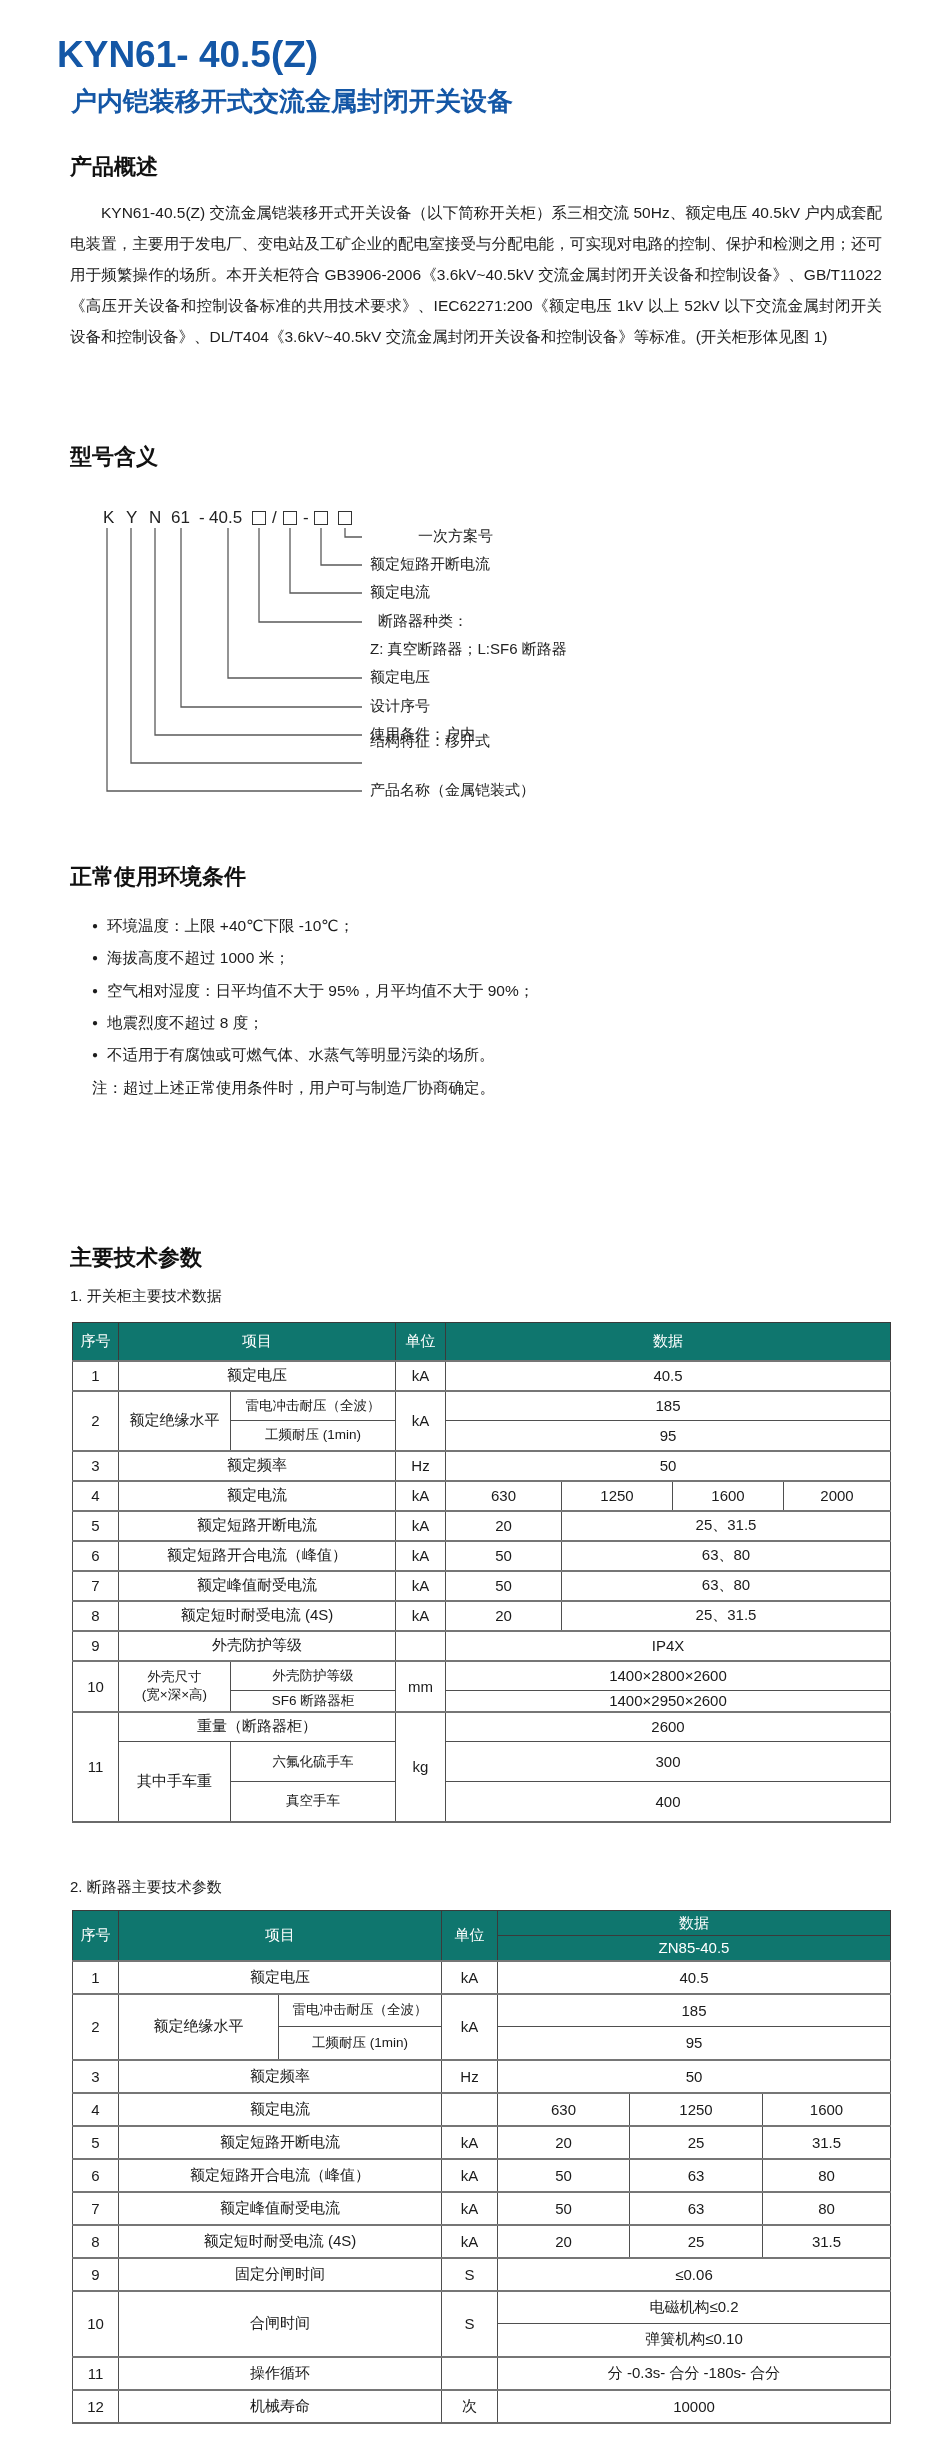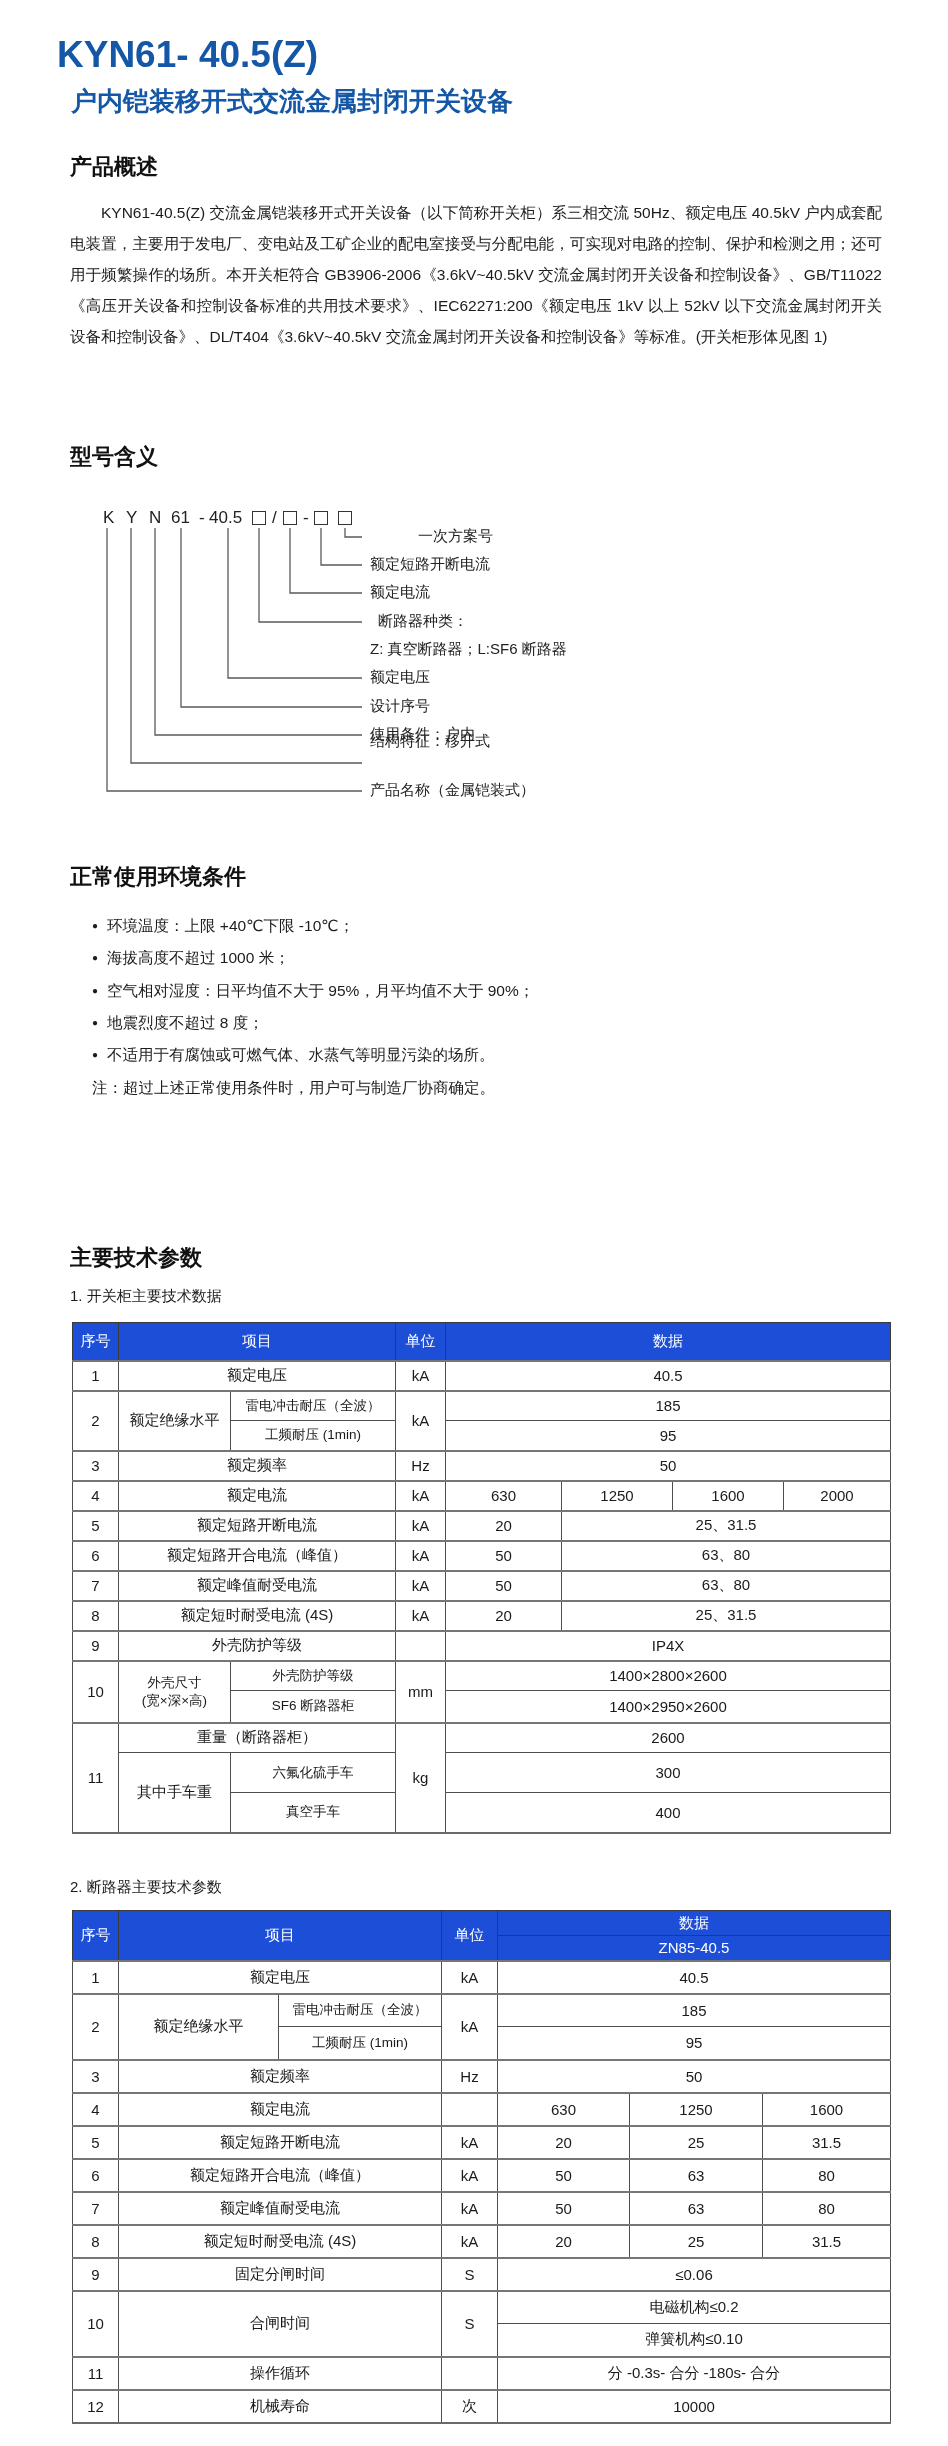--- a/index.html
+++ b/index.html
@@ -27,21 +27,21 @@
     border-collapse:collapse; table-layout:fixed; width:818px;
     font-size:15px; color:#1a1a1a; background:#fff;
   }
   table.spec td {
     border:1px solid #4f4f4f; text-align:center; vertical-align:middle;
     padding:0 2px; overflow:hidden;
   }
   table.spec { border:1.5px solid #4f4f4f; border-bottom:2.5px solid #6a6a6a; }
   table.spec tr.gs > td { border-top:2.5px solid #767676; }
   table.spec td.th {
-    background:#1d4ed8; color:#ffffff; border-color:#3a3a3a;margin-left:17px;
+    background:#0f766e; color:#ffffff; border-color:#3a3a3a;margin-left:17px;
   }
   table.spec td.th2 { border-top:1.5px solid #ffffff; }
   .small2 { font-size:13.5px; }
 </style>
 </head>
 <body>
 
 <div class="page">
 
   <div class="abs doc-title">KYN61- 40.5(Z)</div>
@@ -189,21 +189,21 @@
       <tr class="gs" style="height:30px">
         <td rowspan="2">10</td>
         <td rowspan="2" class="small2">
           <span>外壳尺寸</span><br>
           <span>(宽×深×高)</span>
         </td>
         <td class="small2">外壳防护等级</td>
         <td rowspan="2">mm</td>
         <td colspan="4">1400×2800×2600</td>
       </tr>
-      <tr style="height:32px">
+      <tr style="height:21px">
         <td class="small2">SF6 断路器柜</td>
         <td colspan="4">1400×2950×2600</td>
       </tr>
       <tr class="gs" style="height:30px">
         <td rowspan="3">11</td>
         <td colspan="2">重量（断路器柜）</td>
         <td rowspan="3">kg</td>
         <td colspan="4">2600</td>
       </tr>
       <tr style="height:40px">

